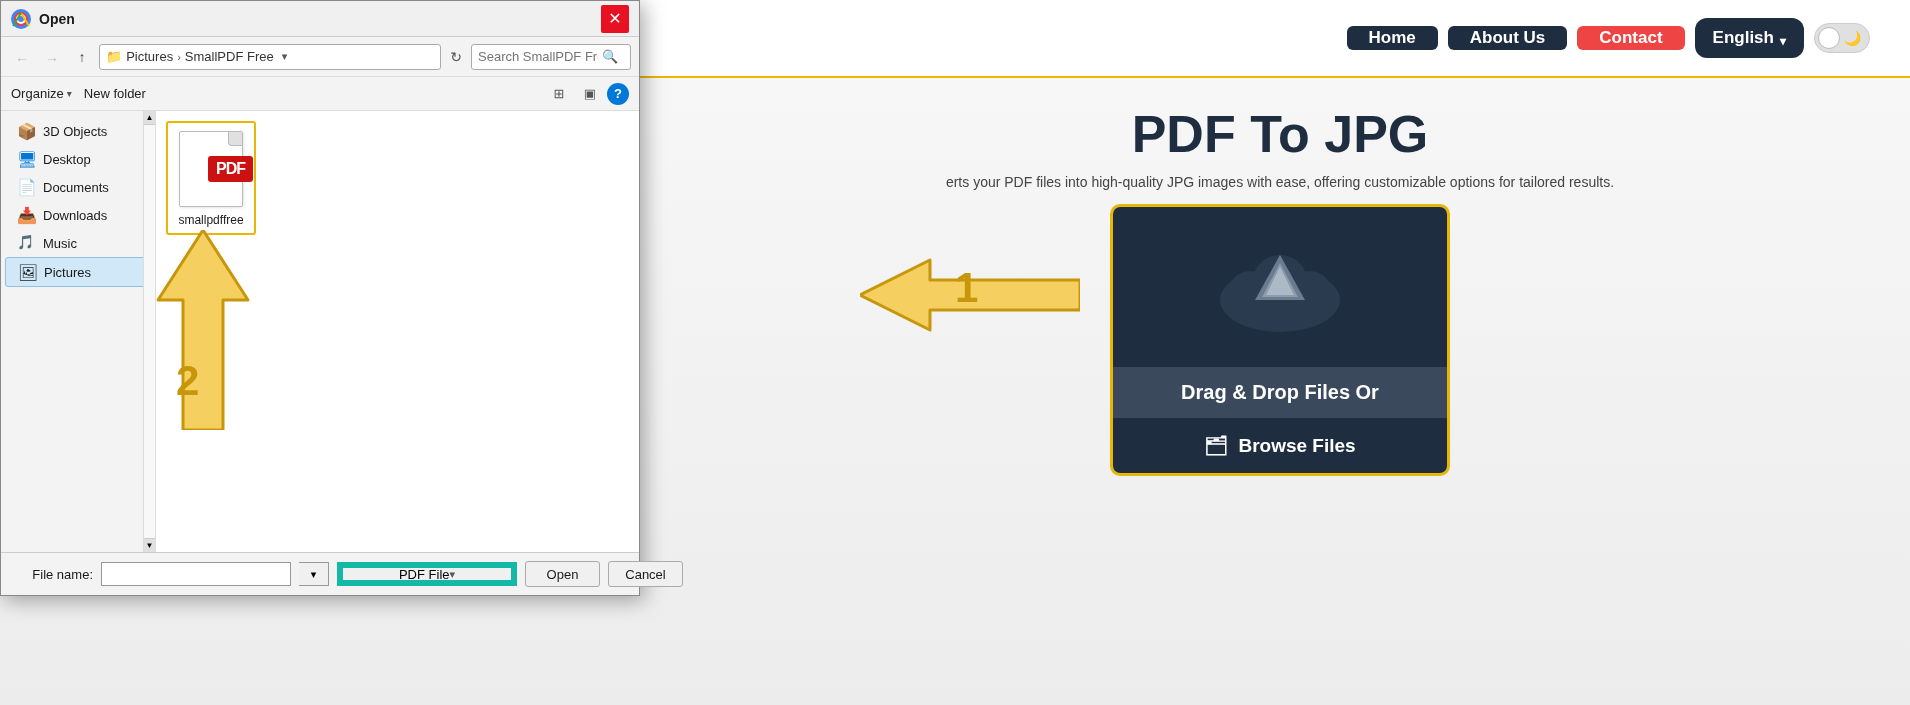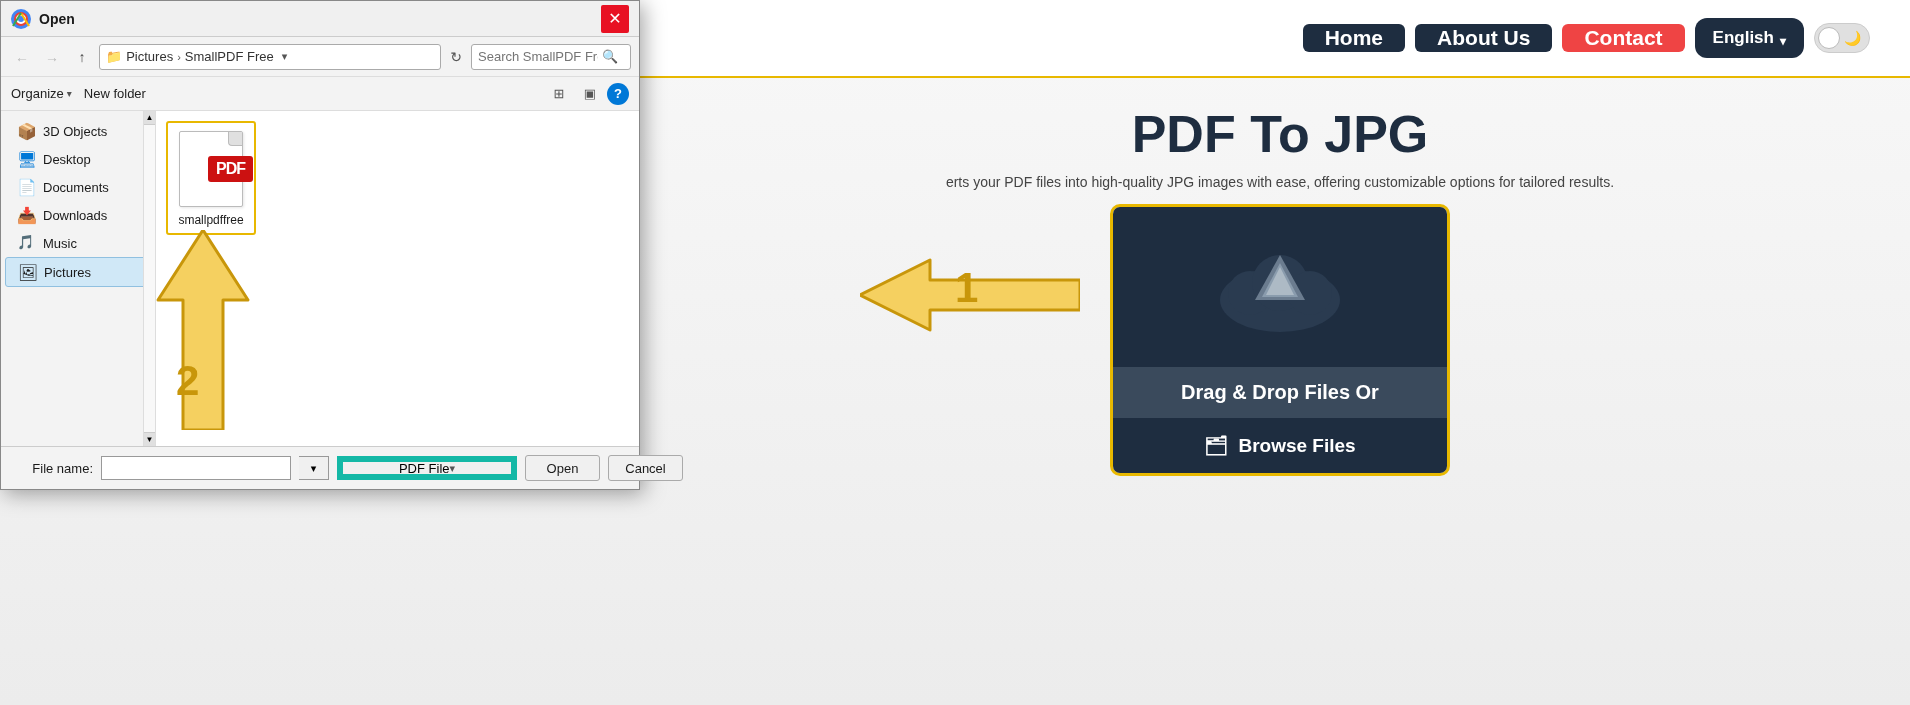--- a/index.html
+++ b/index.html
@@ -31,21 +31,21 @@
       display: flex;
       align-items: center;
       justify-content: flex-end;
       padding-right: 40px;
       gap: 10px;
       z-index: 1;
     }
     .nav-btn {
       padding: 2px 22px;
       border-radius: 6px;
-      font-size: 21px;
+      font-size: 17px;
       font-weight: 600;
       cursor: pointer;
       border: none;
     }
     .nav-btn-home {
       background: #1e2d40;
       color: #fff;
     }
     .nav-btn-about {
       background: #1e2d40;
@@ -160,21 +160,21 @@
       align-items: center;
       justify-content: center;
       gap: 10px;
     }
 
     
     .dialog-overlay {
       position: absolute;
       top: 0; left: 0;
       width: 640px;
-      height: 490px;
+      height: 596px;
       background: #f3f3f3;
       border: 1px solid #888;
       box-shadow: 4px 4px 20px rgba(0,0,0,0.35);
       display: flex;
       flex-direction: column;
       z-index: 10;
     }
 
     
     .dialog-titlebar {

